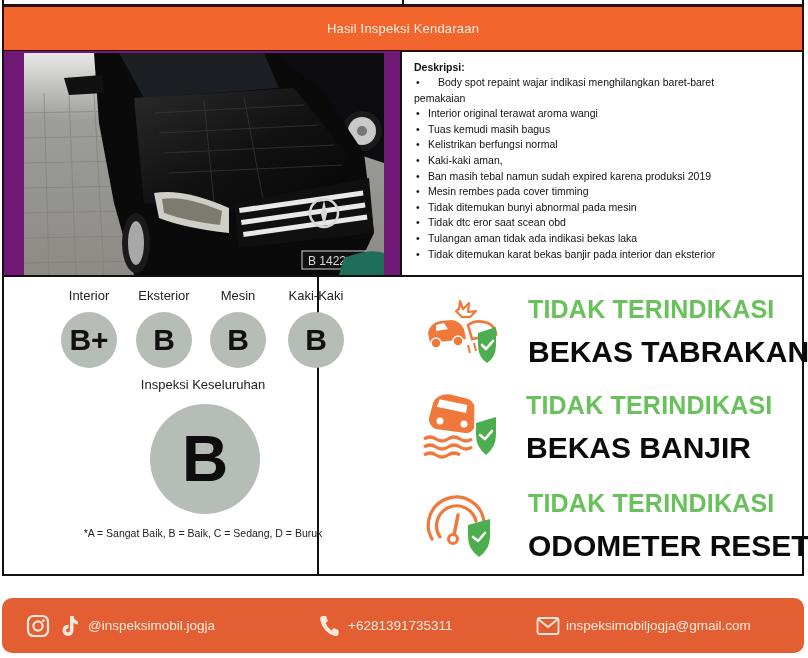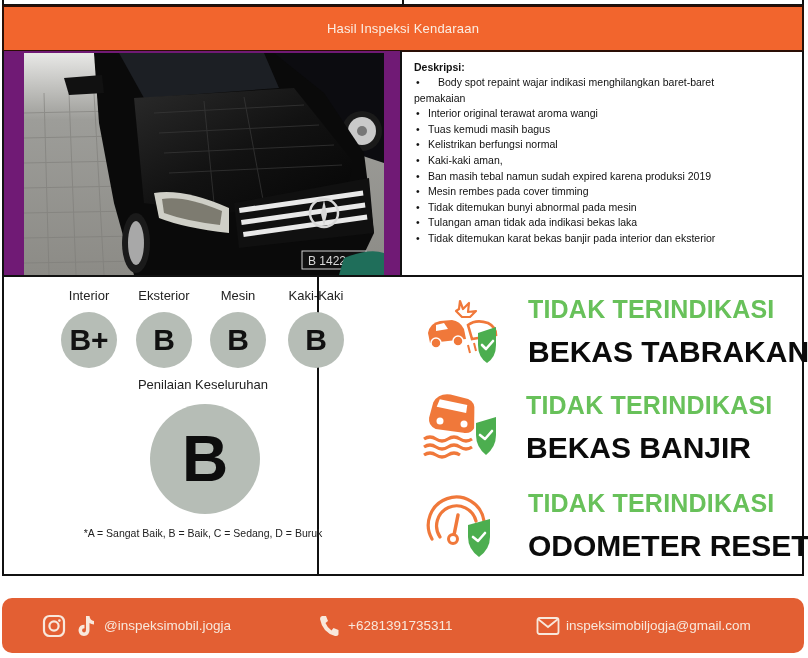--- a/index.html
+++ b/index.html
@@ -123,20 +123,21 @@
       <div class="desc-title">Deskripsi:</div>
       <ul class="desc-list">
         <li class="wrap"><span class="first">Body spot repaint wajar indikasi menghilangkan baret-baret</span><span>pemakaian</span></li>
         <li>Interior original terawat aroma wangi</li>
         <li>Tuas kemudi masih bagus</li>
         <li>Kelistrikan berfungsi normal</li>
         <li>Kaki-kaki aman,</li>
         <li>Ban masih tebal namun sudah expired karena produksi 2019</li>
         <li>Mesin rembes pada cover timming</li>
         <li>Tidak ditemukan bunyi abnormal pada mesin</li>
+        <li>Tidak dtc eror saat scean obd</li>
         <li>Tulangan aman tidak ada indikasi bekas laka</li>
         <li>Tidak ditemukan karat bekas banjir pada interior dan eksterior</li>
       </ul>
     </div>
   </div>
 
   <div class="row2">
     <div class="grades-cell">
       <div class="grade-item" style="left:45px;">
         <div class="grade-label">Interior</div>
@@ -147,21 +148,21 @@
         <div class="grade-circle">B</div>
       </div>
       <div class="grade-item" style="left:194px;">
         <div class="grade-label">Mesin</div>
         <div class="grade-circle">B</div>
       </div>
       <div class="grade-item" style="left:272px;">
         <div class="grade-label">Kaki-Kaki</div>
         <div class="grade-circle">B</div>
       </div>
-      <div class="overall-label">Penilaian Keseluruhan</div>
+      <div class="overall-label">Inspeksi Keseluruhan</div>
       <div class="overall-circle">B</div>
       <div class="legend">*A = Sangat Baik, B = Baik, C = Sedang, D = Buruk</div>
     </div>
 
     <div class="checks-cell">
 
       <div class="check-item" style="top:4px;">
         <svg class="check-icon" style="top:14px;" viewBox="0 0 80 72">
           <path d="M38 6 L41 14 L47 8 L46 17 L54 16 L48 22 L40 22 L34 16 L37 14 Z" fill="none" stroke="#f0783a" stroke-width="2.2" stroke-linejoin="round"></path>
           <path d="M6 38 Q8 28 18 26 L30 25 Q38 26 42 34 L44 44 L8 48 Z" fill="#f0783a"></path>
@@ -203,21 +204,21 @@
           <path d="M51 50 L56 54 L63 46" fill="none" stroke="#fff" stroke-width="2.6" stroke-linecap="round" stroke-linejoin="round"></path>
         </svg>
         <div class="check-status" style="left:124px; top:14px;">TIDAK TERINDIKASI</div>
         <div class="check-subject" style="left:124px; top:54px;">ODOMETER RESET</div>
       </div>
     </div>
   </div>
 </div>
 
 <div class="footer">
-  <div class="f-group" style="left:40px;">
+  <div class="f-group" style="left:24px;">
     <svg width="24" height="24" viewBox="0 0 24 24">
       <rect x="2" y="2" width="20" height="20" rx="5.5" fill="none" stroke="#f8e8dc" stroke-width="2.2"></rect>
       <circle cx="12" cy="12" r="4.6" fill="none" stroke="#f8e8dc" stroke-width="2.2"></circle>
       <circle cx="17.4" cy="6.6" r="1.3" fill="#f8e8dc"></circle>
     </svg>
     <svg width="22" height="24" viewBox="0 0 22 24" style="margin-left:8px;">
       <path d="M12 2 L15.5 2 Q16 6.5 20 7 L20 10.5 Q17.2 10.4 15.5 9 L15.5 16 Q15.5 21.5 10 22 Q4.5 21.5 4.5 16 Q5 10.8 10.5 10.8 L10.5 14.2 Q8 14.4 8 16.2 Q8.3 18.5 10.2 18.5 Q12 18.3 12 16 Z" fill="#f8e8dc"></path>
     </svg>
     <span style="margin-left:8px;">@inspeksimobil.jogja</span>
   </div>

